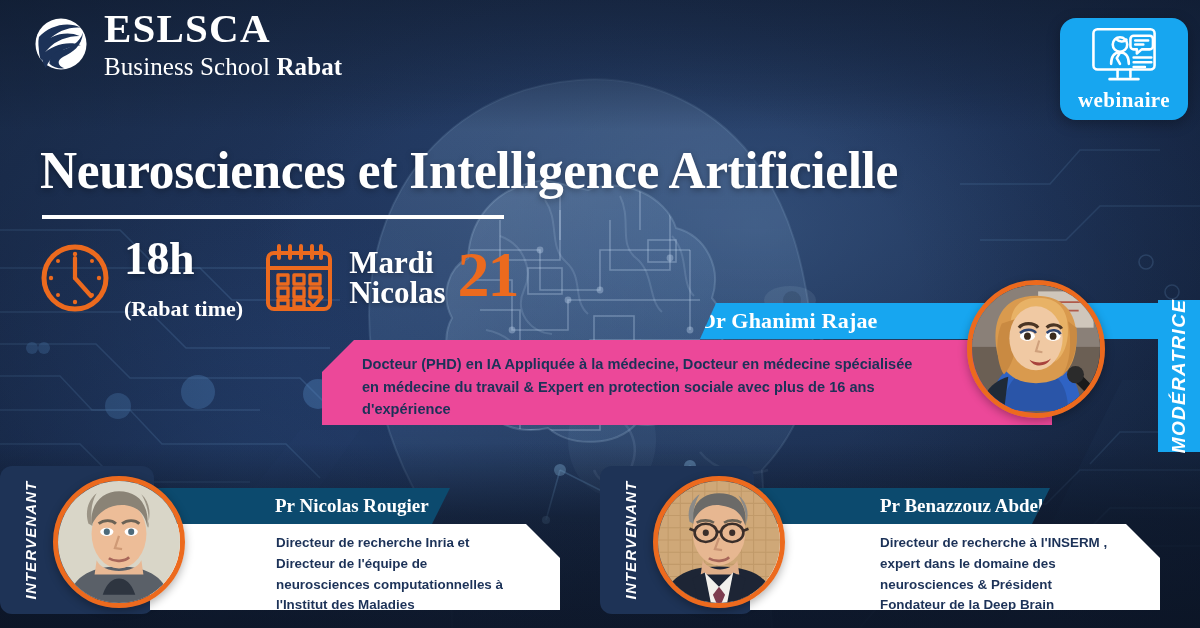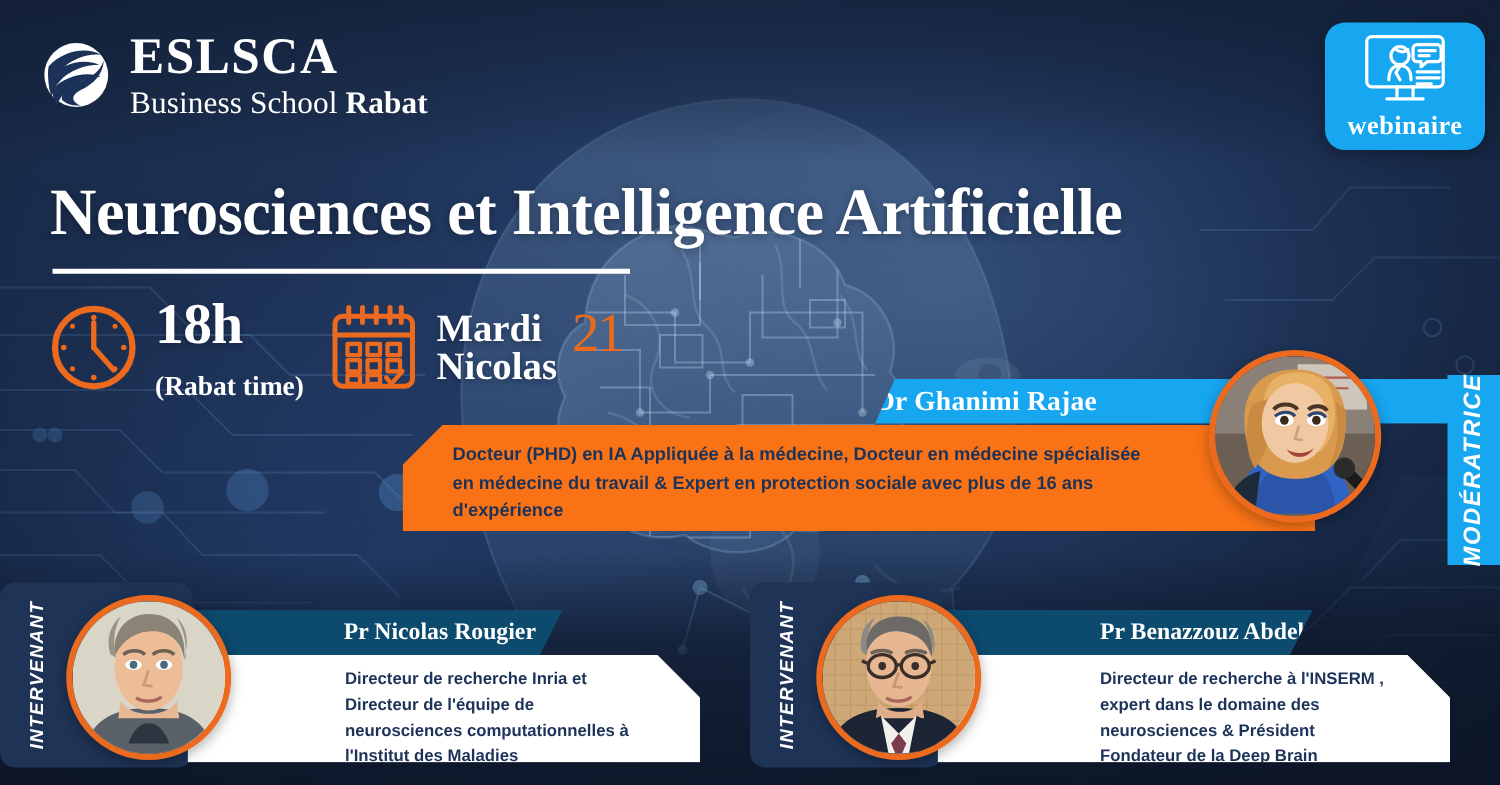--- a/index.html
+++ b/index.html
@@ -17,21 +17,21 @@
   }
   .bg-vignette{position:absolute;inset:0;
     background:radial-gradient(ellipse 900px 600px at 50% 48%, rgba(0,0,0,0) 35%, rgba(8,16,30,.55) 100%);}
   .bg-svg{position:absolute;inset:0;}
   .dark-bottom{position:absolute;left:0;right:0;bottom:0;height:185px;
     background:linear-gradient(180deg,rgba(16,28,49,0) 0%,rgba(15,26,46,.72) 40%,rgba(14,24,43,.92) 100%);}
   .dark-top{position:absolute;left:0;right:0;top:0;height:130px;
     background:linear-gradient(180deg,rgba(24,40,68,.93) 0%,rgba(24,40,68,.35) 70%,rgba(24,40,68,0) 100%);}
 
   
-  .logo{position:absolute;left:32px;top:24px;display:flex;align-items:center;gap:14px;}
+  .logo{position:absolute;left:32px;top:8px;display:flex;align-items:center;gap:14px;}
   .logo-mark{width:58px;height:58px;flex:0 0 58px;}
   .logo-txt{display:flex;flex-direction:column;line-height:1;}
   .logo-title{font-family:"Liberation Serif",serif;font-weight:700;color:#fff;
     font-size:41px;letter-spacing:1.2px;}
   .logo-sub{font-family:"Liberation Serif",serif;color:#fff;font-size:25px;margin-top:5px;letter-spacing:.1px;}
   .logo-sub b{font-weight:700;}
 
   
   .badge{position:absolute;right:12px;top:18px;width:128px;height:102px;border-radius:16px;
     background:#17A6F0;display:flex;flex-direction:column;align-items:center;justify-content:center;gap:3px;
@@ -52,34 +52,34 @@
   .meta-block{display:flex;align-items:center;gap:12px;}
   .ico{flex:0 0 auto;}
   .time-wrap{display:flex;flex-direction:column;line-height:1;}
   .time-big{font-family:"Liberation Serif",serif;font-weight:700;color:#fff;font-size:46px;letter-spacing:-.5px;
     text-shadow:0 2px 5px rgba(0,0,0,.3);}
   .time-small{font-family:"Liberation Serif",serif;font-weight:700;color:#fff;font-size:22px;margin-top:16px;}
   .date-wrap{display:flex;align-items:flex-start;gap:12px;}
   .date-words{display:flex;flex-direction:column;line-height:.98;
     font-family:"Liberation Serif",serif;font-weight:700;color:#fff;font-size:31px;
     text-shadow:0 2px 5px rgba(0,0,0,.3);}
-  .date-num{font-family:"Liberation Serif",serif;font-weight:400;color:#EC6A1E;font-size:44px;line-height:.85;
+  .date-num{font-family:"Liberation Serif",serif;font-weight:700;color:#EC6A1E;font-size:64px;line-height:.85;
     letter-spacing:-2px;}
 
   
   .mod-strip{position:absolute;right:0;top:300px;width:42px;height:152px;background:#17A6F0;}
   .mod-strip span{position:absolute;left:50%;top:50%;
     transform:translate(-50%,-50%) rotate(-90deg);white-space:nowrap;
     font-style:italic;font-weight:700;color:#fff;font-size:19px;letter-spacing:1.3px;}
   .mod-name{position:absolute;left:700px;top:303px;width:460px;height:36px;background:#17A6F0;
     clip-path:polygon(16px 0,100% 0,100% 100%,0 100%);
     display:flex;align-items:center;justify-content:flex-start;}
   .mod-name span{font-family:"Liberation Serif",serif;font-weight:700;color:#fff;font-size:22px;
     letter-spacing:.2px;padding-right:120px;}
-  .mod-card{position:absolute;left:322px;top:340px;width:730px;height:85px;background:#f97316;
+  .mod-card{position:absolute;left:322px;top:340px;width:730px;height:85px;background:#ec4899;
     clip-path:polygon(32px 0,100% 0,100% 100%,0 100%,0 32px);}
   .mod-card p{margin:0;padding:13px 120px 0 40px;color:#1c3258;font-size:14.6px;line-height:1.55;font-weight:600;}
   .mod-photo{position:absolute;left:967px;top:280px;width:128px;height:128px;border-radius:50%;
     border:5px solid #EC6A1E;overflow:hidden;box-shadow:0 3px 10px rgba(0,0,0,.3);}
 
   
   .spk{position:absolute;bottom:14px;height:148px;}
   .spk-bg{position:absolute;left:0;top:0;width:154px;height:148px;background:#1e3356;border-radius:12px;}
   .spk-strip{position:absolute;left:8px;top:0;width:44px;height:148px;}
   .spk-strip span{position:absolute;left:50%;top:50%;

